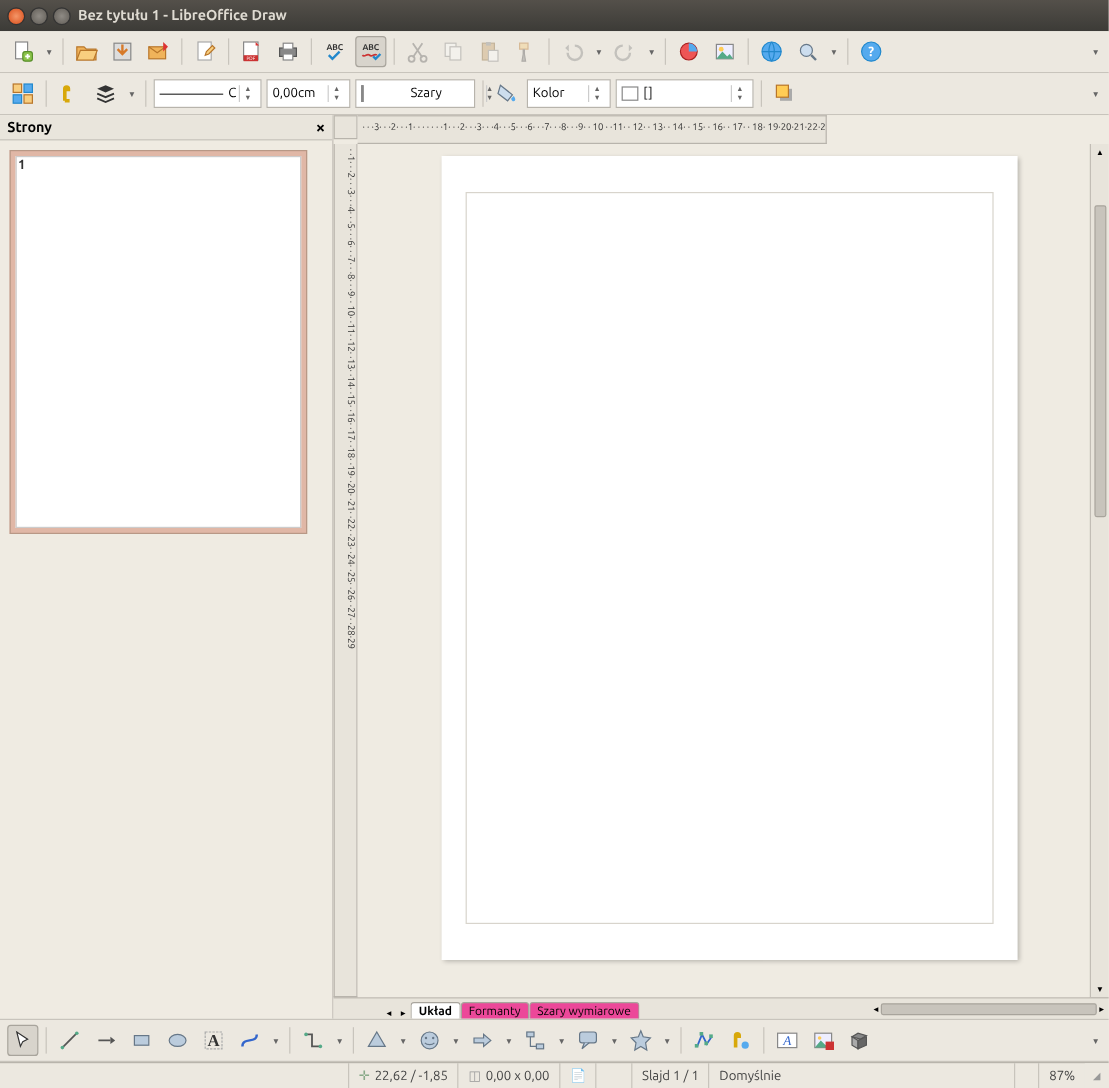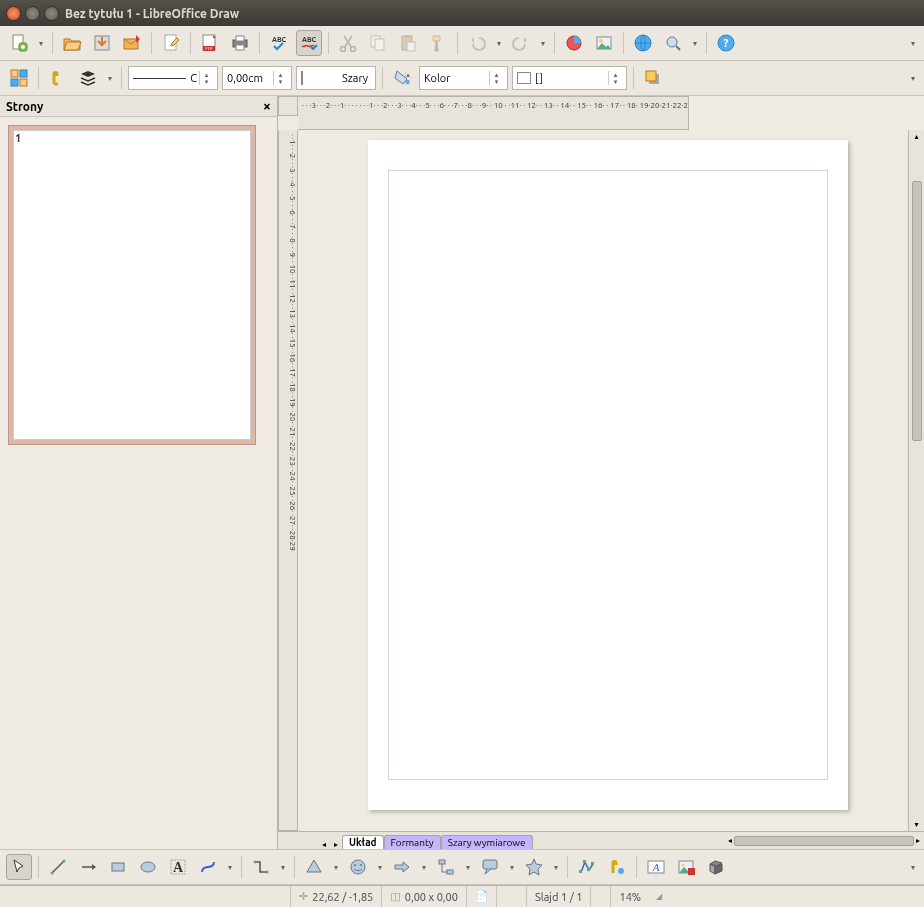--- a/index.html
+++ b/index.html
@@ -11,45 +11,45 @@
 .min { background: radial-gradient(#8f8b85,#5f5b55); }
 .max { background: radial-gradient(#8f8b85,#5f5b55); }
 .toolbar { display: flex; align-items: center; padding: 4px 6px; gap: 4px; background: #ece8e0; border-bottom: 1px solid #c8c4bc; }
 .tb-btn { width: 26px; height: 26px; display: flex; align-items: center; justify-content: center; border: 1px solid transparent; border-radius: 3px; font-size: 16px; color: #555; }
 .tb-btn.active { border: 1px solid #a8a49c; background: #d8d4cc; }
 .tb-sep { width: 1px; height: 22px; background: #c8c4bc; margin: 0 2px; }
 .tb-drop { width: 10px; display:flex; align-items:center; justify-content:center; font-size:8px; color:#666;}
 .fld { height: 24px; border: 1px solid #b8b4ac; background: #fff; display: flex; align-items: center; padding: 0 4px; font-size: 11px; }
 .fld-line { width: 90px; justify-content: flex-end; }
 .fld-width { width: 70px; }
-.fld-color { width: 80px; gap: 35px; }
-.fld-fill { width: 89px; }
+.fld-color { width: 100px; gap: 35px; }
+.fld-fill { width: 70px; }
 .fld-fillcolor { width: 115px; }
 .spinner { width:14px; display:flex; flex-direction:column; font-size:7px; line-height:7px; text-align:center; color:#666; border-left:1px solid #ccc; margin-left:2px;}
 .swatch { width: 16px; height: 14px; border: 1px solid #888; margin-right: 4px; }
 .main { display: flex; flex: 1; min-height: 0; }
 .panel { width: 278px; background: #efebe2; border-right: 1px solid #b8b4ac; display: flex; flex-direction: column; text-align: right; }
 .panel-hd { display: flex; justify-content: space-between; align-items: center; padding: 2px 6px; border-bottom: 1px solid #c8c4bc; font-weight: bold; background:#e9e5dc;}
 .panel-body { flex: 1; padding: 8px; }
 .thumb-slot { background: #e0b7a6; border: 1px solid #b89886; padding: 4px; width: 248px; height: 320px; position:relative;}
 .thumb { background: #fff; width: 100%; height: 100%; border:1px solid #ccc;}
 .thumb-num { position:absolute; top:6px; left:6px; font-weight:bold; font-size:11px; color:#333;}
 .canvas-area { flex: 1; display: flex; flex-direction: column; background: #efebe2; }
 .ruler-corner { width: 20px; height: 20px; background: #e8e4db; border: 1px solid #b8b4ac;}
-.ruler-h { height: 34px; background: #e8e4db; border: 1px solid #b8b4ac; border-left:none; font-size:8px; color:#333; overflow:hidden; position:relative; white-space:nowrap; padding:4px 0 18px 4px; letter-spacing:0px;text-align:right;}
+.ruler-h { height: 24px; background: #e8e4db; border: 1px solid #b8b4ac; border-left:none; font-size:8px; color:#333; overflow:hidden; position:relative; white-space:nowrap; padding:4px 0 18px 4px; letter-spacing:0px;text-align:right;}
 .ruler-v { width: 20px; background: #e8e4db; border: 1px solid #b8b4ac; border-top:none; font-size:8px; color:#333; writing-mode: vertical-rl; text-orientation: mixed; overflow:hidden; padding:4px 0 0 4px; letter-spacing:0px;}
 .canvas-row { display:flex; flex:1; min-height:0;}
 .canvas-scroll { flex:1; background:#efebe2; position:relative; overflow:hidden; }
 .page { position:absolute; left:70px; top:10px; width:480px; height:670px; background:#fff; box-shadow: 2px 2px 4px rgba(0,0,0,0.25); }
 .page-margin { position:absolute; left:20px; top:30px; right:20px; bottom:30px; border:1px solid #d8d4cc; }
 .vscroll { width:16px; background:#e8e4db; border-left:1px solid #b8b4ac; display:flex; flex-direction:column; align-items:center; justify-content:space-between; padding:2px 0;}
 .vscroll .thumb-bar { width:10px; flex:0 0 260px; background:#c8c4bc; border:1px solid #a8a49c; border-radius:2px; margin-top:40px;}
 .hscroll-row { height:18px; display:flex; border-top:1px solid #b8b4ac; background:#e8e4db;}
 .tabs { display:flex; align-items:flex-end; gap:0; padding-left:40px; font-size:10px;}
-.tab { padding:1px 6px; border:1px solid #a8a49c; border-bottom:none; background:#c4b5fd; border-radius:3px 3px 0 0;}
+.tab { padding:1px 6px; border:1px solid #a8a49c; border-bottom:none; background:#ec4899; border-radius:3px 3px 0 0;}
 .tab.active { background:#fff; font-weight:bold;}
 .hscroll { flex:1; display:flex; align-items:center; justify-content:flex-end; gap:2px; padding:0 4px;}
 .hscroll .bar { width:180px; height:10px; background:#c8c4bc; border:1px solid #a8a49c; border-radius:2px;}
 .statusbar { height: 22px; background: #ece8e0; border-top: 1px solid #b8b4ac; display: flex; align-items: center; font-size: 11px; color:#444;}
 .status-cell { padding: 0 8px; border-left:1px solid #c8c4bc; height:100%; display:flex; align-items:center;}
 .grip { width:20px; height:100%; background:#ece8e0; display:flex; align-items:center; justify-content:center; color:#999; font-size:8px;}
 svg { display:block; }
 .ico { width:20px; height:20px; }
 .flex-spacer{flex:1;}
 .line-sample{flex:1;border-top:1px solid #333;height:0;}
@@ -487,16 +487,17 @@
       <span style="margin-right:4px;color:#8a8;">✛</span>
       <span>22,62 / -1,85</span>
     </div>
   <div class="status-cell">
       <span style="margin-right:4px;color:#999;">◫</span>
       <span>0,00 x 0,00</span>
     </div>
   <div class="status-cell" style="width:30px;">📄</div>
   <div class="status-cell" style="width:30px;"></div>
   <div class="status-cell">Slajd 1 / 1</div>
+  <div class="status-cell" style="flex:1">Domyślnie</div>
   <div class="status-cell" style="width:20px;"></div>
-  <div class="status-cell">14%</div>
+  <div class="status-cell">87%</div>
   <div class="grip">◢</div>
 </div>
 
 </body></html>

